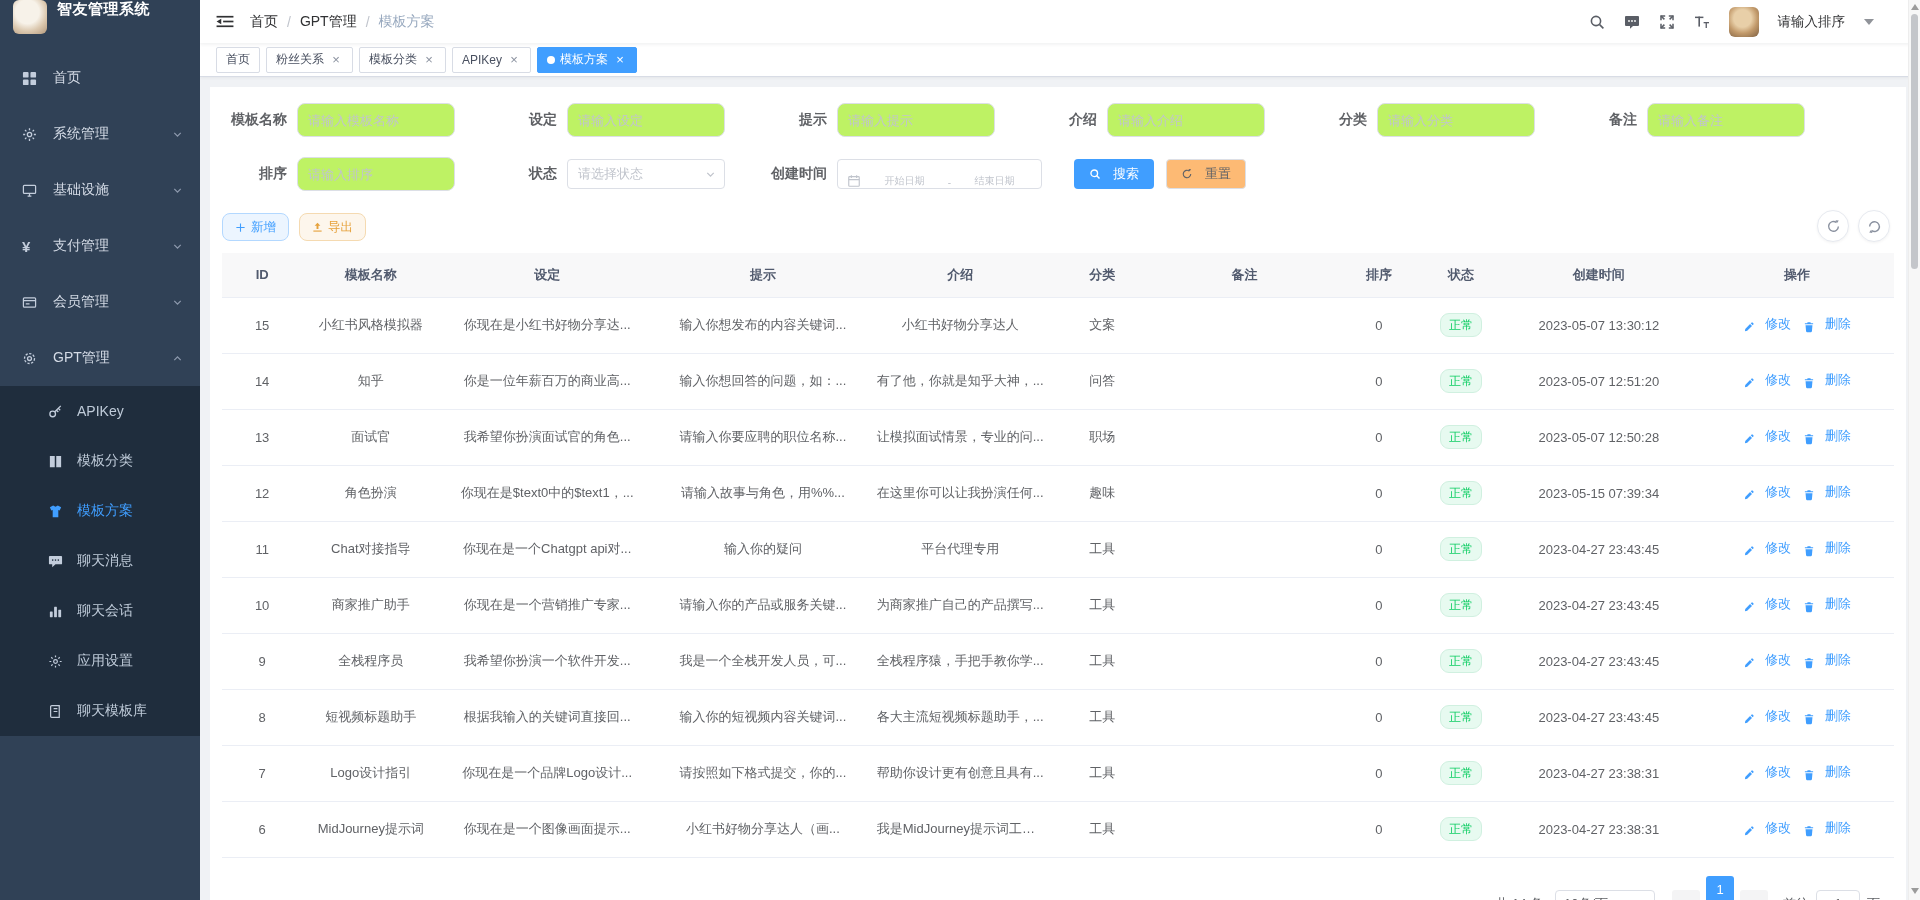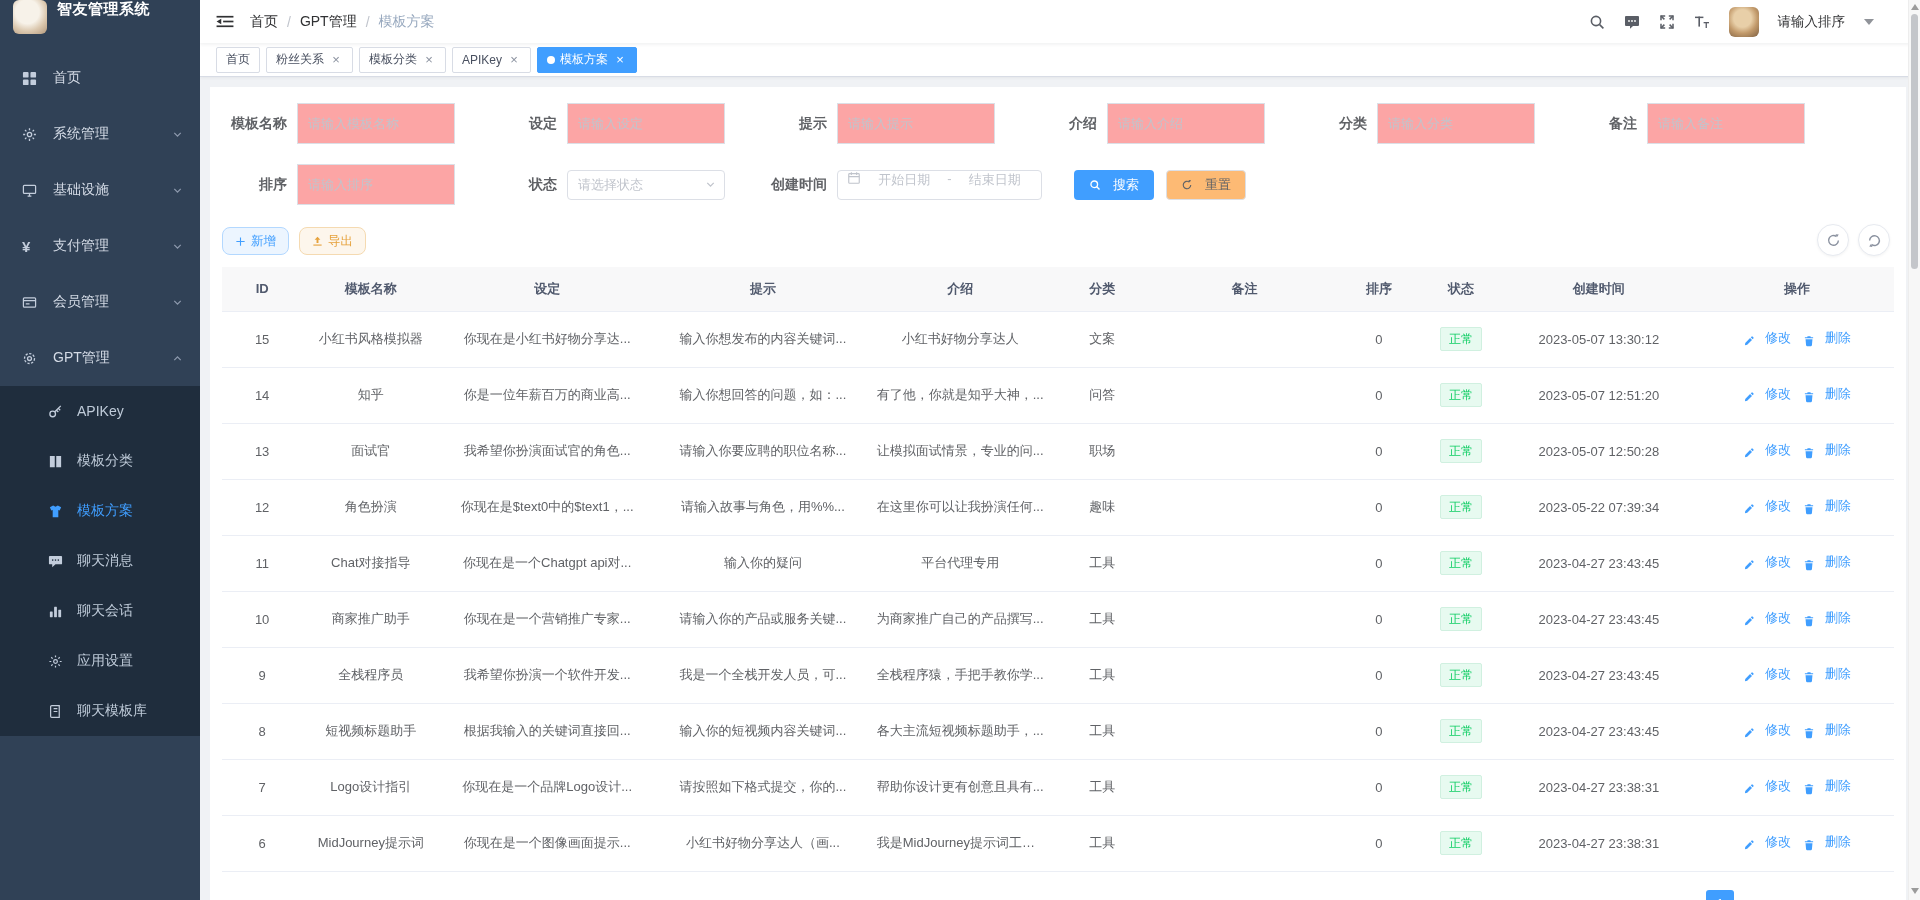--- a/index.html
+++ b/index.html
@@ -50,28 +50,28 @@
   .tab-dot{width:8px;height:8px;border-radius:50%;background:#fff;display:inline-block}
 
   
   .app-main{position:absolute;top:77px;left:0;right:0;bottom:-200px;background:#f0f2f5}
   .card{margin:10px 14px 0 10px;background:#fff;height:1000px;padding:16px 12px 0;position:relative}
 
   .form-row{display:flex}
   .form-col{width:270px;display:flex;align-items:center;margin-bottom:20px;flex:none}
   .form-label{width:75px;text-align:right;padding-right:10px;font-size:14px;color:#606266;
     font-weight:700;flex:none;white-space:nowrap}
-  .form-input{width:158px;height:41px;border:1px solid #dcdfe6;border-radius:0;padding:0 10px;
-    font-size:13px;color:#606266;background:#fca5a5;outline:none}
+  .form-input{width:158px;height:34px;border:1px solid #dcdfe6;border-radius:8px;padding:0 10px;
+    font-size:13px;color:#606266;background:#bef264;outline:none}
   .form-input::placeholder{color:#c0c4cc}
   .form-select{width:158px;height:30px;border:1px solid #dcdfe6;border-radius:4px;padding:0 8px 0 10px;
     font-size:13px;color:#c0c4cc;background:#fff;display:flex;align-items:center;justify-content:space-between;cursor:pointer}
   .sel-chev{color:#c0c4cc;display:flex}
   .date-range{width:205px;height:30px;border:1px solid #dcdfe6;border-radius:4px;display:flex;
-    align-items:flex-start;padding:0 9px;gap:4px;color:#c0c4cc;font-size:13px;cursor:pointer}
+    align-items:flex-end;padding:0 9px;gap:4px;color:#c0c4cc;font-size:10px;cursor:pointer}
   .date-range .icon{display:flex;color:#c0c4cc;margin-right:2px}
   .date-ph{flex:1;text-align:center;white-space:nowrap}
   .range-sep{color:#c0c4cc;padding:0 2px}
   .btn{height:30px;border-radius:4px;font-size:13px;display:inline-flex;align-items:center;
     gap:12px;cursor:pointer;border:1px solid transparent;padding:0 14px;white-space:nowrap}
   .btn-search{background:#409eff;color:#fff;margin-left:32px}
   .btn-reset{background:#fdba74;color:#606266;border-color:#dcdfe6;margin-left:12px}
 
   .btn-toolbar{display:flex;gap:10px;margin:2px 0 12px;position:relative;align-items:center}
   .btn-mini{height:28px;padding:0 12px;font-size:12.5px;border-radius:8px;display:inline-flex;
@@ -83,21 +83,21 @@
     color:#8a919f;display:flex;align-items:center;justify-content:center;cursor:pointer;
     box-shadow:0 1px 3px rgba(0,0,0,.05)}
 
   
   table{width:100%;border-collapse:collapse;table-layout:fixed}
   th{background:#f8f8f9;color:#515a6e;font-weight:700;font-size:13px;height:44px;
     text-align:center;border-bottom:1px solid #ebeef5;padding:0 6px;white-space:nowrap;overflow:hidden}
   td{height:56px;font-size:13px;color:#606266;border-bottom:1px solid #ebeef5;text-align:center;
     padding:0 6px;overflow:hidden;white-space:nowrap;text-overflow:ellipsis;background:#fff}
   .tag-success{background:#e7faf0;color:#13ce66;border:1px solid #d0f0e0;padding:2.5px 8px;
-    border-radius:2px;font-size:12px;display:inline-block}
+    border-radius:9px;font-size:12px;display:inline-block}
   .op-link{color:#409eff;text-decoration:none;font-size:13px;margin:0 6px;display:inline-flex;
     align-items:flex-end;gap:10px;cursor:pointer}
   .op-link .icon{display:flex}
 
   
   .pagination{display:flex;justify-content:flex-end;align-items:center;margin-top:18px;padding-right:14px}
   .pg-total{font-size:13px;color:#606266;margin-right:12px}
   .pg-size{width:100px;height:28px;border:1px solid #dcdfe6;border-radius:4px;display:flex;
     align-items:center;justify-content:space-between;padding:0 8px;font-size:13px;color:#606266;
     margin-right:14px;cursor:pointer;background:#fff}
@@ -575,21 +575,21 @@
               <tr>
                 <td>12</td>
                 <td>角色扮演</td>
                 <td>你现在是$text0中的$text1，...</td>
                 <td>请输入故事与角色，用%%...</td>
                 <td>在这里你可以让我扮演任何...</td>
                 <td>趣味</td>
                 <td></td>
                 <td>0</td>
                 <td><span class="tag-success">正常</span></td>
-                <td>2023-05-22 07:39:34</td>
+                <td>2023-05-15 07:39:34</td>
                 <td><a class="op-link">
                     <span class="icon">
                       <svg viewBox="0 0 16 16" width="12" height="12" fill="currentColor">
                         <path d="M11.2 2.2a1.3 1.3 0 0 1 1.8 0l.8.8a1.3 1.3 0 0 1 0 1.8l-.9.9-2.6-2.6zM9.4 4l2.6 2.6-6.4 6.4-3 .5.4-3z"></path>
                       </svg>
                     </span>
                     <span>修改</span>
                   </a><a class="op-link">
                     <span class="icon">
                       <svg viewBox="0 0 16 16" width="12" height="12" fill="currentColor">

